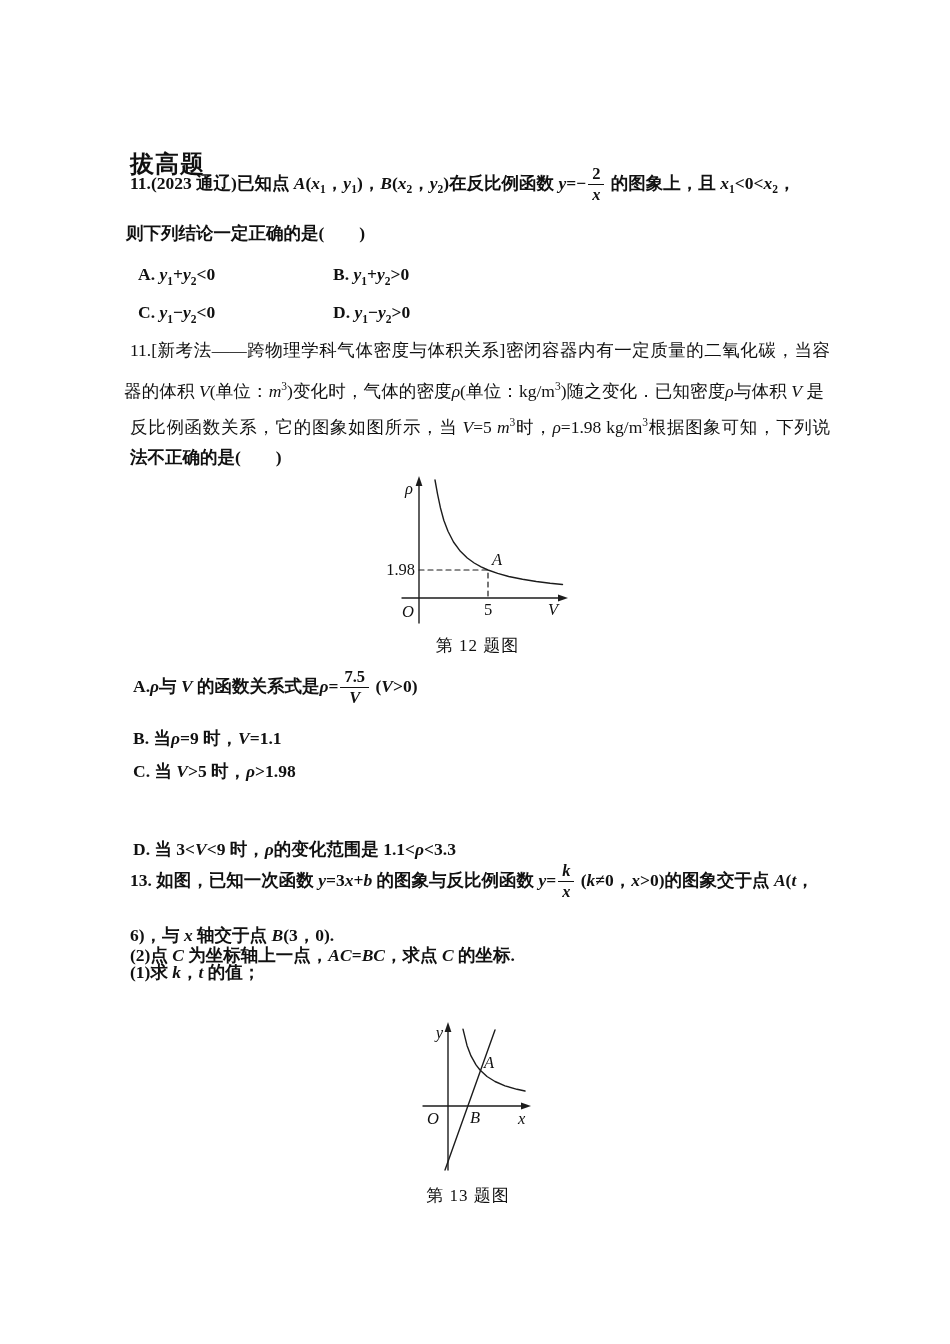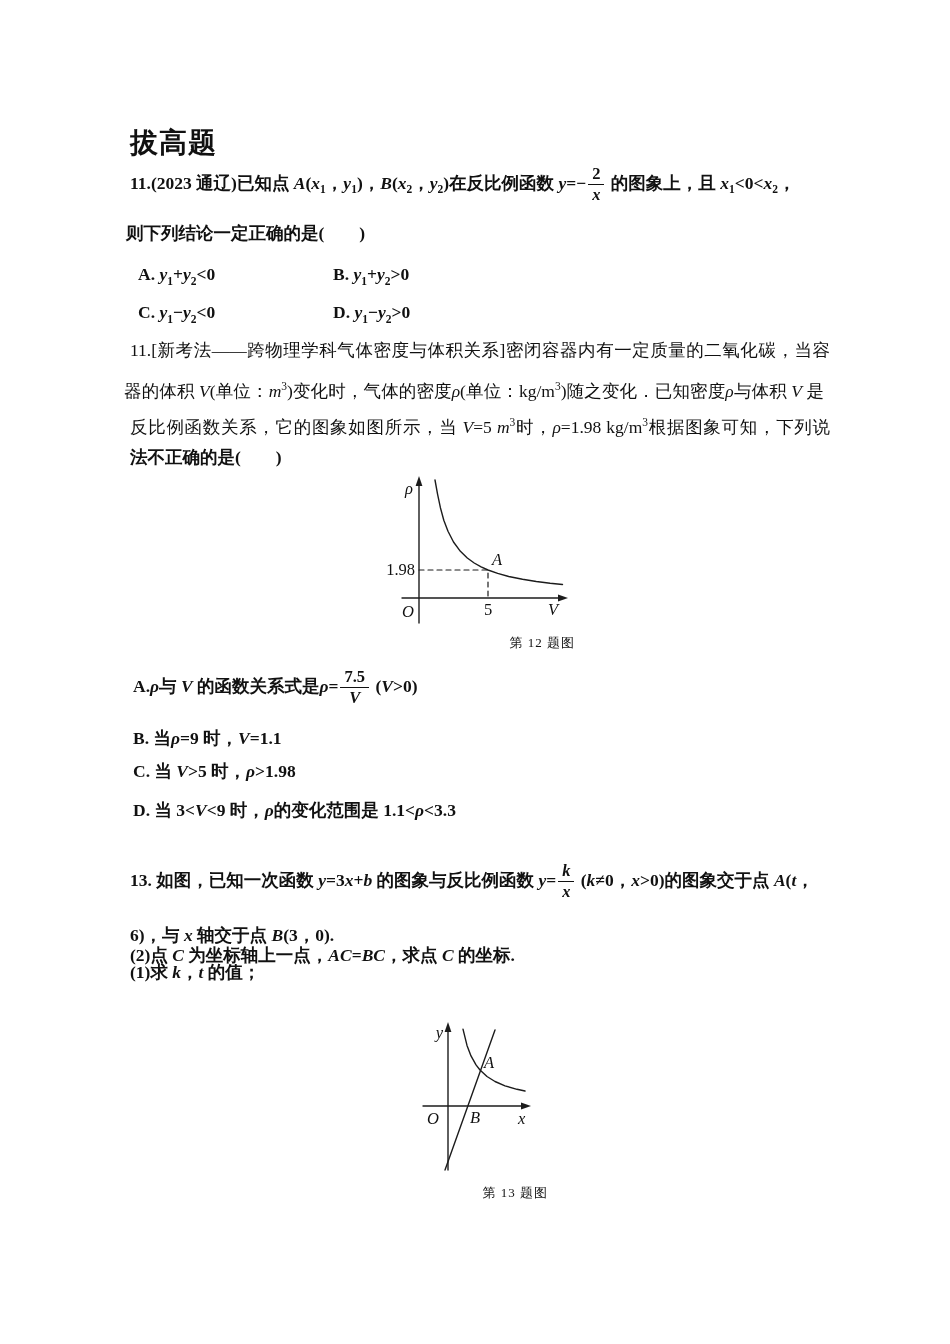--- a/index.html
+++ b/index.html
@@ -10,38 +10,39 @@
     background:#ffffff;
     font-family:"Liberation Serif","DejaVu Serif",serif;
     color:#111111;
     font-size:17.5px;
     overflow:hidden;
   }
   .abs{position:absolute;}
   .heading{
     font-family:"Liberation Sans","DejaVu Sans",sans-serif;
     font-weight:700;
-    font-size:28px;
+    font-size:24px;
     letter-spacing:1px;
+    margin-top:24px;
   }
   .line{line-height:22px;white-space:nowrap;font-weight:bold;}
   .jline{width:700px;white-space:normal;text-align:justify;text-align-last:justify;line-height:22px;}
   sub,sup{font-size:11.5px;}
   i{font-style:italic;}
   .frac{
     display:inline-block;
     vertical-align:middle;
     text-align:center;
     line-height:1.12;
     margin:0 2px;
     font-size:16.5px;
   }
   .frac .num{display:block;padding:0 4px 1px 4px;}
   .frac .den{display:block;border-top:1.4px solid #111;padding:1px 4px 0 4px;}
-  .caption{text-align:right;font-size:13px;letter-spacing:1px;}
+  .caption{text-align:center;font-size:17px;letter-spacing:1px;}
   svg text{
     font-family:"Liberation Serif","DejaVu Serif",serif;
     font-size:16.5px;
     fill:#111;
   }
 </style>
 </head>
 <body>
 
 <div class="page">
@@ -79,21 +80,21 @@
       <text x="34" y="142" text-anchor="end" font-style="italic">O</text>
       <text x="108" y="140" text-anchor="middle">5</text>
       <text x="168" y="140" font-style="italic">V</text>
       <text x="112" y="90" font-style="italic">A</text>
     </svg>
     <div class="abs caption" style="left:380px;top:634px;width:195px">第 12 题图</div>
 
     <div class="abs line" style="left:133px;top:668px">A.<i>ρ</i>与 <i>V</i> 的函数关系式是<i>ρ</i>=<span class="frac"><span class="num">7.5</span><span class="den"><i>V</i></span></span> (<i>V</i>&gt;0)</div>
     <div class="abs line" style="left:133px;top:727px">B. 当<i>ρ</i>=9 时，<i>V</i>=1.1</div>
     <div class="abs line" style="left:133px;top:760px">C. 当 <i>V</i>&gt;5 时，<i>ρ</i>&gt;1.98</div>
-    <div class="abs line" style="left:133px;top:799px">D. 当 3&lt;<i>V</i>&lt;9 时，<i>ρ</i>的变化范围是 1.1&lt;<i>ρ</i>&lt;3.3</div>
+    <div class="abs line" style="left:133px;top:838px">D. 当 3&lt;<i>V</i>&lt;9 时，<i>ρ</i>的变化范围是 1.1&lt;<i>ρ</i>&lt;3.3</div>
   </div>
 
   <div>
     <div class="abs line" style="left:130px;top:862px">13. 如图，已知一次函数 <i>y</i>=3<i>x</i>+<i>b</i> 的图象与反比例函数 <i>y</i>=<span class="frac"><span class="num"><i>k</i></span><span class="den"><i>x</i></span></span> (<i>k</i>≠0，<i>x</i>&gt;0)的图象交于点 <i>A</i>(<i>t</i>，</div>
     <div class="abs line" style="left:130px;top:924px">6)，与 <i>x</i> 轴交于点 <i>B</i>(3，0).</div>
     <div class="abs line" style="left:130px;top:961px">(1)求 <i>k</i>，<i>t</i> 的值；</div>
     <div class="abs line" style="left:130px;top:944px">(2)点 <i>C</i> 为坐标轴上一点，<i>AC</i>=<i>BC</i>，求点 <i>C</i> 的坐标.</div>
 
     <svg class="abs" style="left:415px;top:1020px" width="160" height="160" viewBox="0 0 160 160">
       <g stroke="#1c1c1c" stroke-width="1.4" fill="none" stroke-linejoin="round" stroke-linecap="round">

